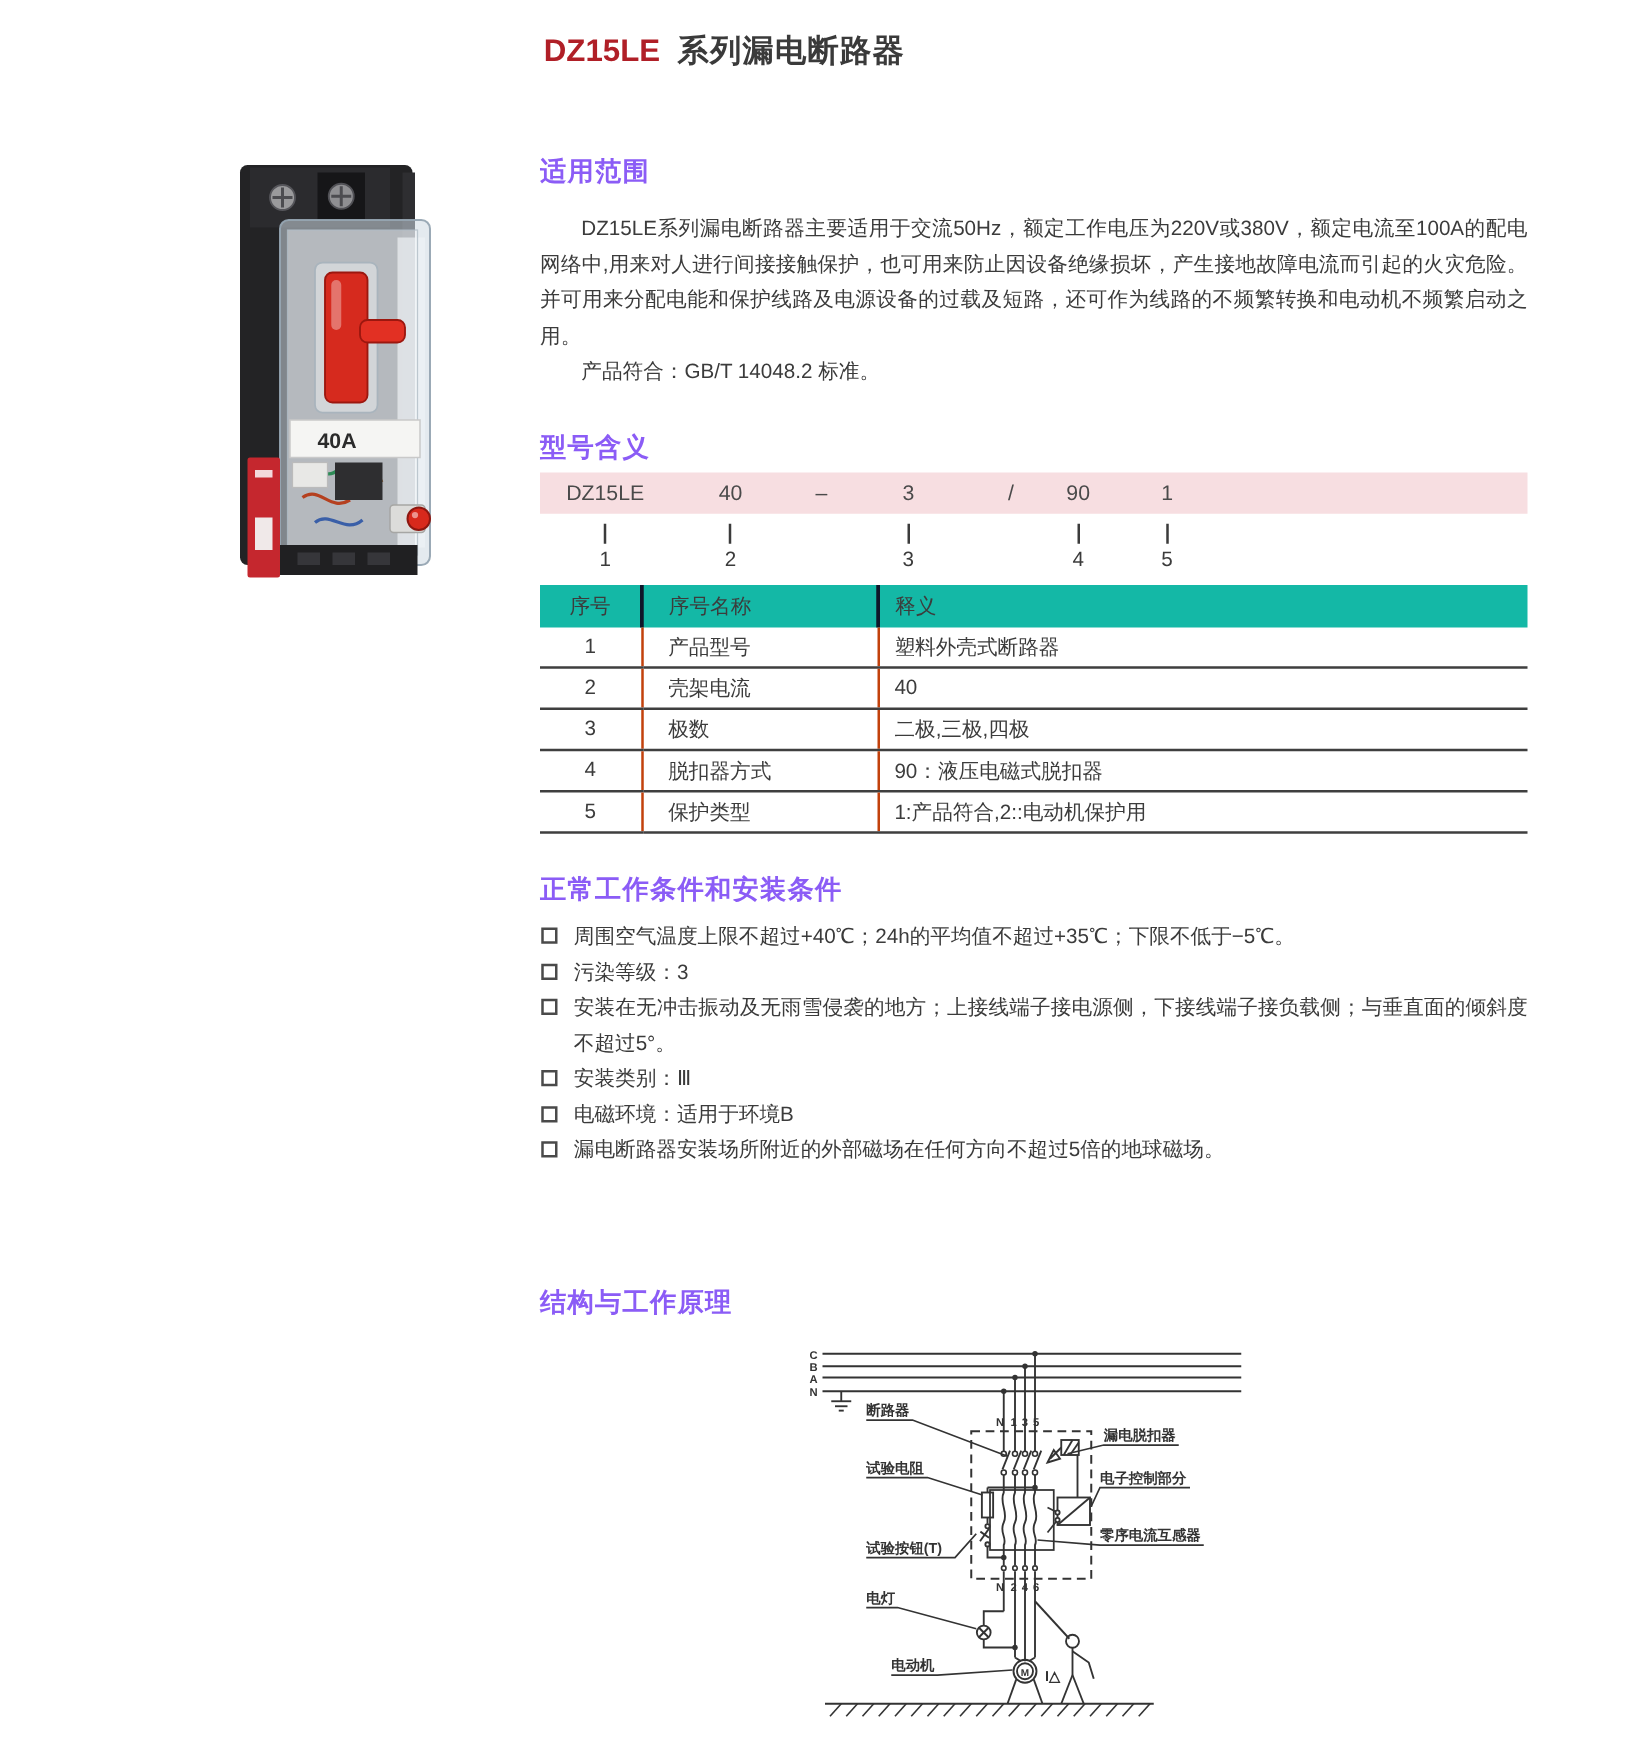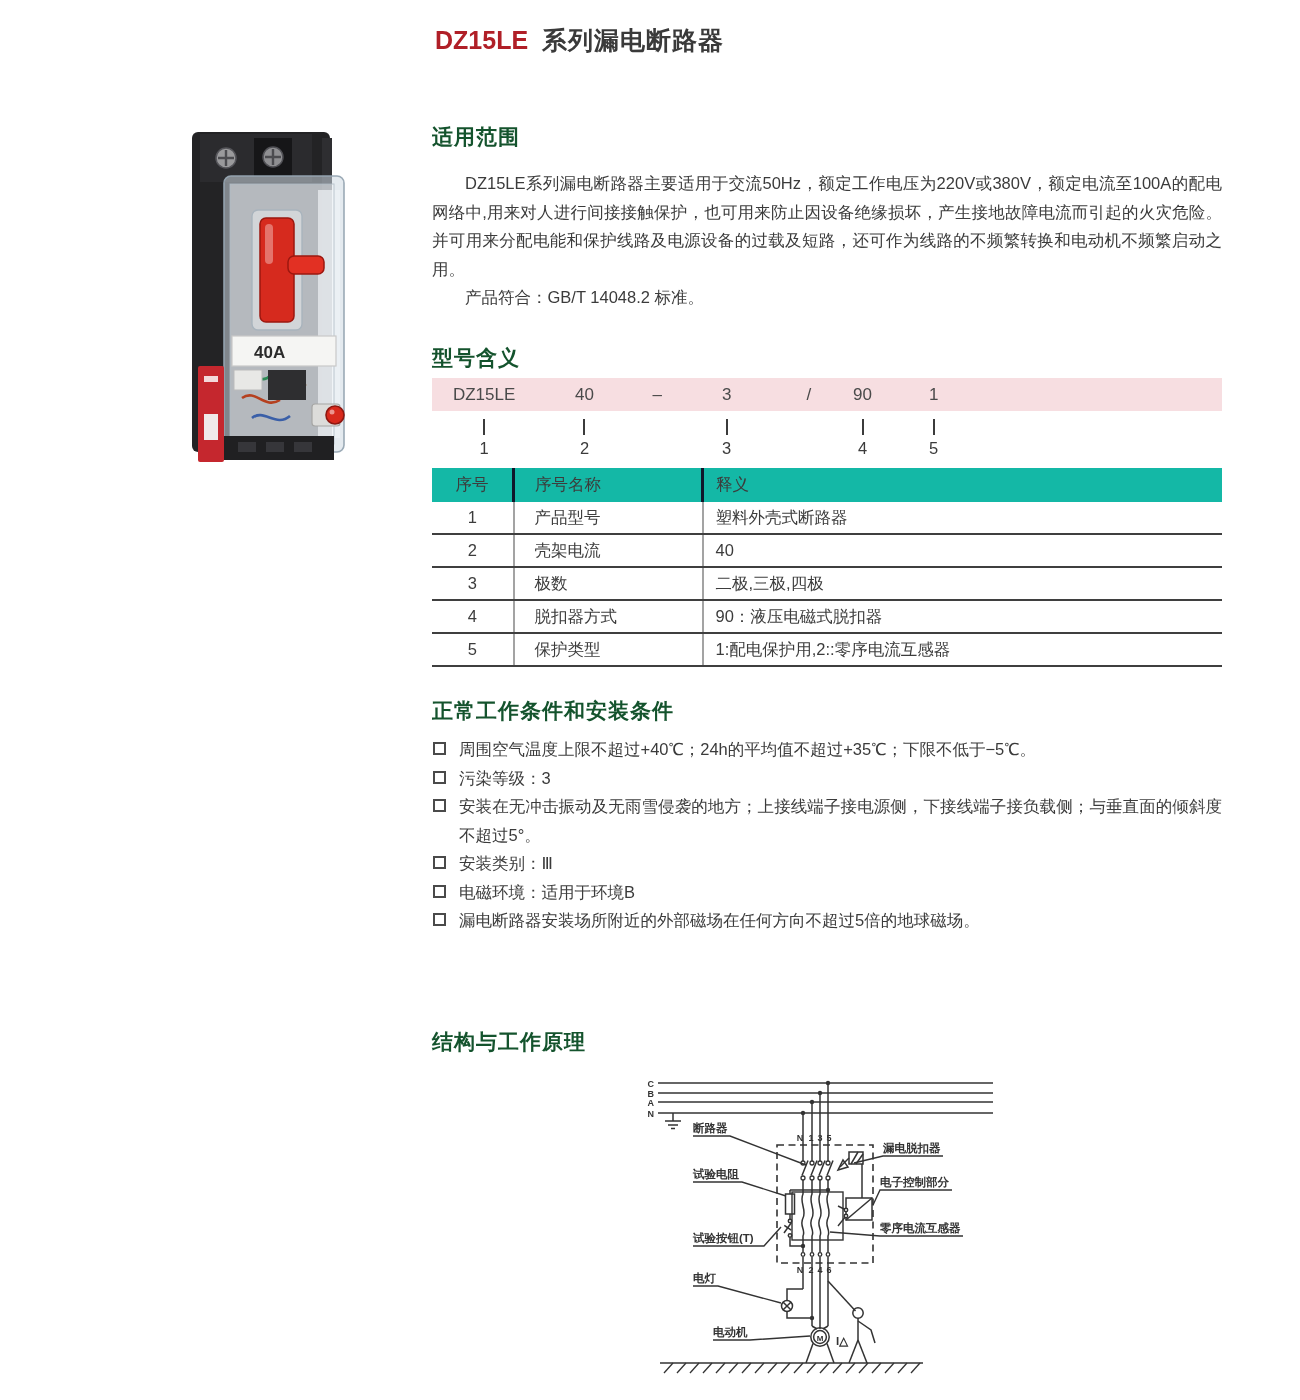--- a/index.html
+++ b/index.html
@@ -3,36 +3,36 @@
 <meta charset="utf-8">
 <style>
   html,body{margin:0;padding:0;background:#fff;}
   .page{position:relative;width:1300px;height:1400px;background:#fff;overflow:hidden;
         font-family:"Liberation Sans",sans-serif;color:#3b3b3b;}
   .title{position:absolute;left:435px;top:24px;font-size:25px;font-weight:bold;color:#3a3a3a;letter-spacing:1px;}
   .title .model{color:#b01f27;margin-right:14px;letter-spacing:0;}
   .photo{position:absolute;left:168px;top:118px;}
   .main{position:absolute;left:432px;top:123px;width:790px;}
   .main>div{position:absolute;left:0;width:790px;}
-  h2.sec{margin:0;font-size:21px;font-weight:bold;color:#14532d;letter-spacing:1px;}
+  h2.sec{margin:0;font-size:21px;font-weight:bold;color:#8b5cf6;letter-spacing:1px;}
   .para{margin:0;font-size:16.5px;line-height:28.5px;text-align:justify;text-indent:2em;color:#3b3b3b;}
   .para2{margin:0;font-size:16.5px;line-height:28.5px;text-indent:2em;}
   
   .band{position:relative;height:33px;background:#f7dee1;}
   .band span{position:absolute;top:50%;transform:translate(-50%,-50%);font-size:17px;color:#4a4a4a;}
   .ticks{position:relative;height:46px;}
   .tickbar{position:absolute;top:2px;width:2px;height:16px;background:#3b3b3b;transform:translateX(-50%);}
   .ticknum{position:absolute;top:22px;transform:translateX(-50%);font-size:16.5px;color:#3b3b3b;}
   
   table.meaning{width:790px;border-collapse:collapse;font-size:16.5px;color:#3c3c3c;}
   table.meaning td{padding:0;}
   table.meaning thead td{background:#14b8a6;height:34px;font-weight:normal;}
   table.meaning thead td+td{border-left:3px solid #0f172a;}
   table.meaning tbody td{height:31px;border-bottom:2px solid #3f3f3f;}
-  table.meaning tbody td+td{border-left:2px solid #a3a3a3;}
+  table.meaning tbody td+td{border-left:2px solid #c2410c;}
   td.c1{width:80px;text-align:center;}
   td.c2{width:166px;padding-left:20px !important;}
   td.c3{padding-left:12px !important;}
   
   .cond{font-size:16.5px;line-height:28.5px;}
   .cond-item{position:relative;padding-left:27px;text-align:justify;}
   .cbox{position:absolute;left:1px;top:7px;width:13px;height:13px;border:2px solid #4a4a4a;box-sizing:border-box;}
   
   .diagram{position:absolute;left:640px;top:1068px;}
   svg text.dlab{font-size:11.5px;font-weight:bold;fill:#333;}
@@ -172,21 +172,21 @@
             <td class="c3">二极,三极,四极</td>
           </tr>
           <tr>
             <td class="c1">4</td>
             <td class="c2">脱扣器方式</td>
             <td class="c3">90：液压电磁式脱扣器</td>
           </tr>
           <tr>
             <td class="c1">5</td>
             <td class="c2">保护类型</td>
-            <td class="c3">1:配电保护用,2::零序电流互感器</td>
+            <td class="c3">1:产品符合,2::电动机保护用</td>
           </tr>
         </tbody>
       </table>
     </div>
 
     <div style="top:574px;">
       <h2 class="sec">正常工作条件和安装条件</h2>
     </div>
 
     <div style="top:612px;" class="cond">

